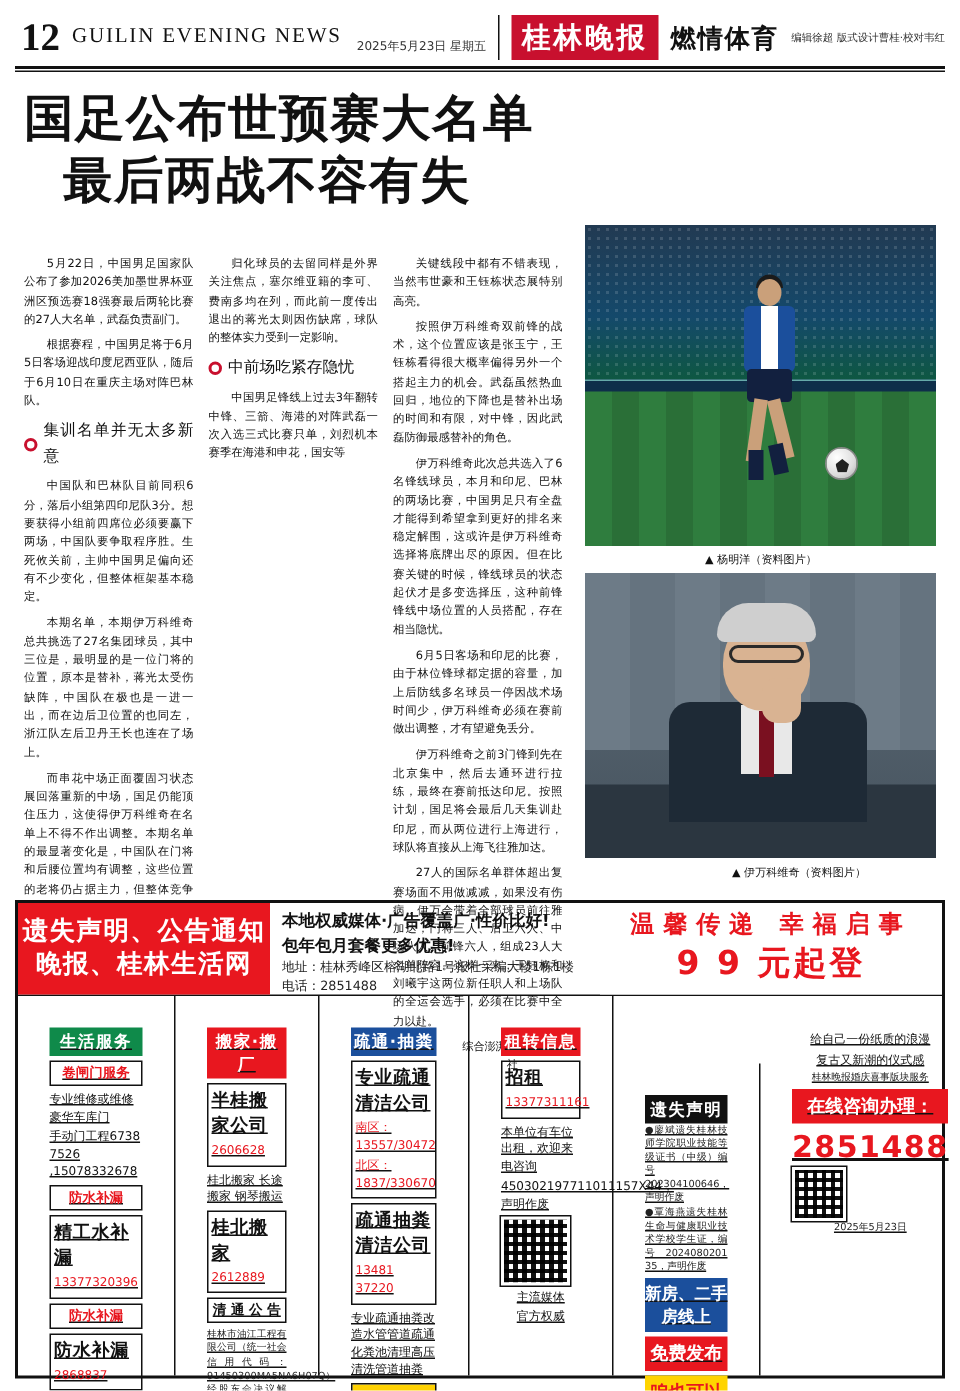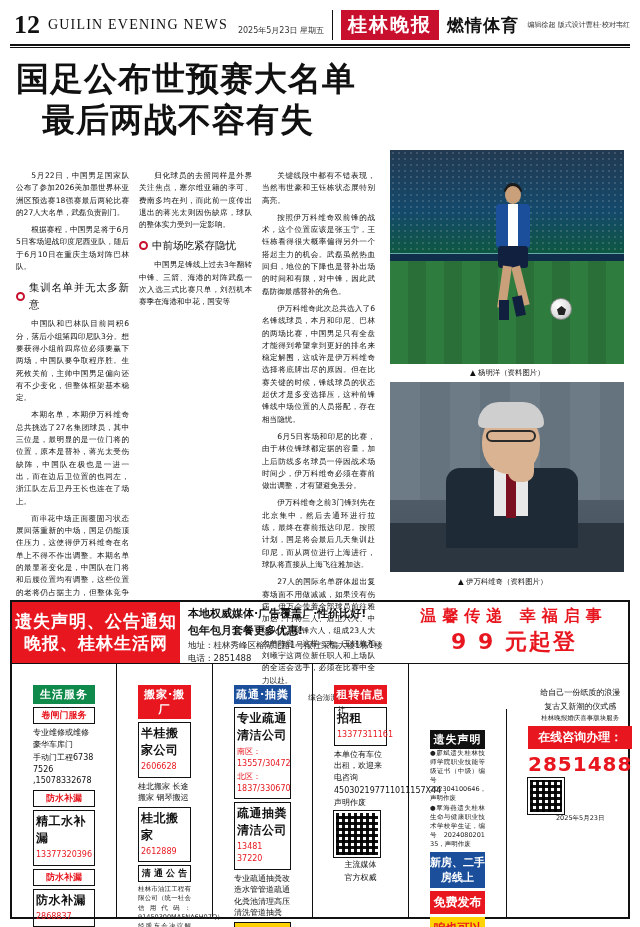--- a/index.html
+++ b/index.html
@@ -73,21 +73,21 @@
     overflow:hidden; background:#2a3d55;
   }
   .photo2 {
     position:absolute; top:382px; left:390px; width:234px; height:190px;
     overflow:hidden; background:#3a4a5a;
   }
   .cap {
     position:absolute; font-size:7.4px; color:#111;
   }
   .cap1 { top:368px; left:470px; }
-  .cap2 { top:577px; left:458px; }
+  .cap2 { top:577px; left:488px; }
 
   
   .crowd { position:absolute; left:0; top:0; width:100%; height:52%;
     background:linear-gradient(180deg,#223a52,#14496b 55%,#0d5a3a); }
   .crowd-dots { position:absolute; left:0; top:0; width:100%; height:100%;
     background-image:radial-gradient(rgba(255,255,255,.28) 1px, transparent 1px);
     background-size:6px 6px; opacity:.5; }
   .grass { position:absolute; left:0; bottom:0; width:100%; height:48%;
     background:repeating-linear-gradient(90deg,#2f7d3e 0 18px,#2a6f37 18px 36px); }
   .adboard { position:absolute; left:0; top:48%; width:100%; height:10%;
@@ -137,21 +137,21 @@
   .ad-ban-mid {
     flex:1; padding:4px 8px; font-size:11px; line-height:1.5; color:#111;
   }
   .ad-ban-mid .lead { color:#111; font-weight:bold; }
   .ad-ban-mid .addr { font-size:8.5px; color:#222; font-weight:normal; }
   .ad-ban-right { width:228px; background:#fff; text-align:center; padding-top:4px; }
   .ad-ban-right .t1 { color:#e8171f; font-size:16px; font-weight:bold; letter-spacing:6px; }
   .ad-ban-right .t2 { color:#e8171f; font-size:22px; font-weight:bold; letter-spacing:2px; }
 
   .ad-grid { position:absolute; top:62px; left:0; right:0; bottom:0; display:flex; }
-  .ad-col { border-right:1px solid #111; padding:21px; }
+  .ad-col { border-right:1px solid #111; padding:21px;text-decoration:underline; }
   .c1 { width:112px; }
   .c2 { width:96px; }
   .c3 { width:100px; }
   .c4 { width:96px; }
   .c5 { width:98px;margin-top:45px; }
   .c6 { flex:1; border-right:none; }
 
   .ad-title {
     background:#e8171f; color:#fff; font-size:11px; font-weight:bold;
     text-align:center; padding:2px 0; letter-spacing:1px;

